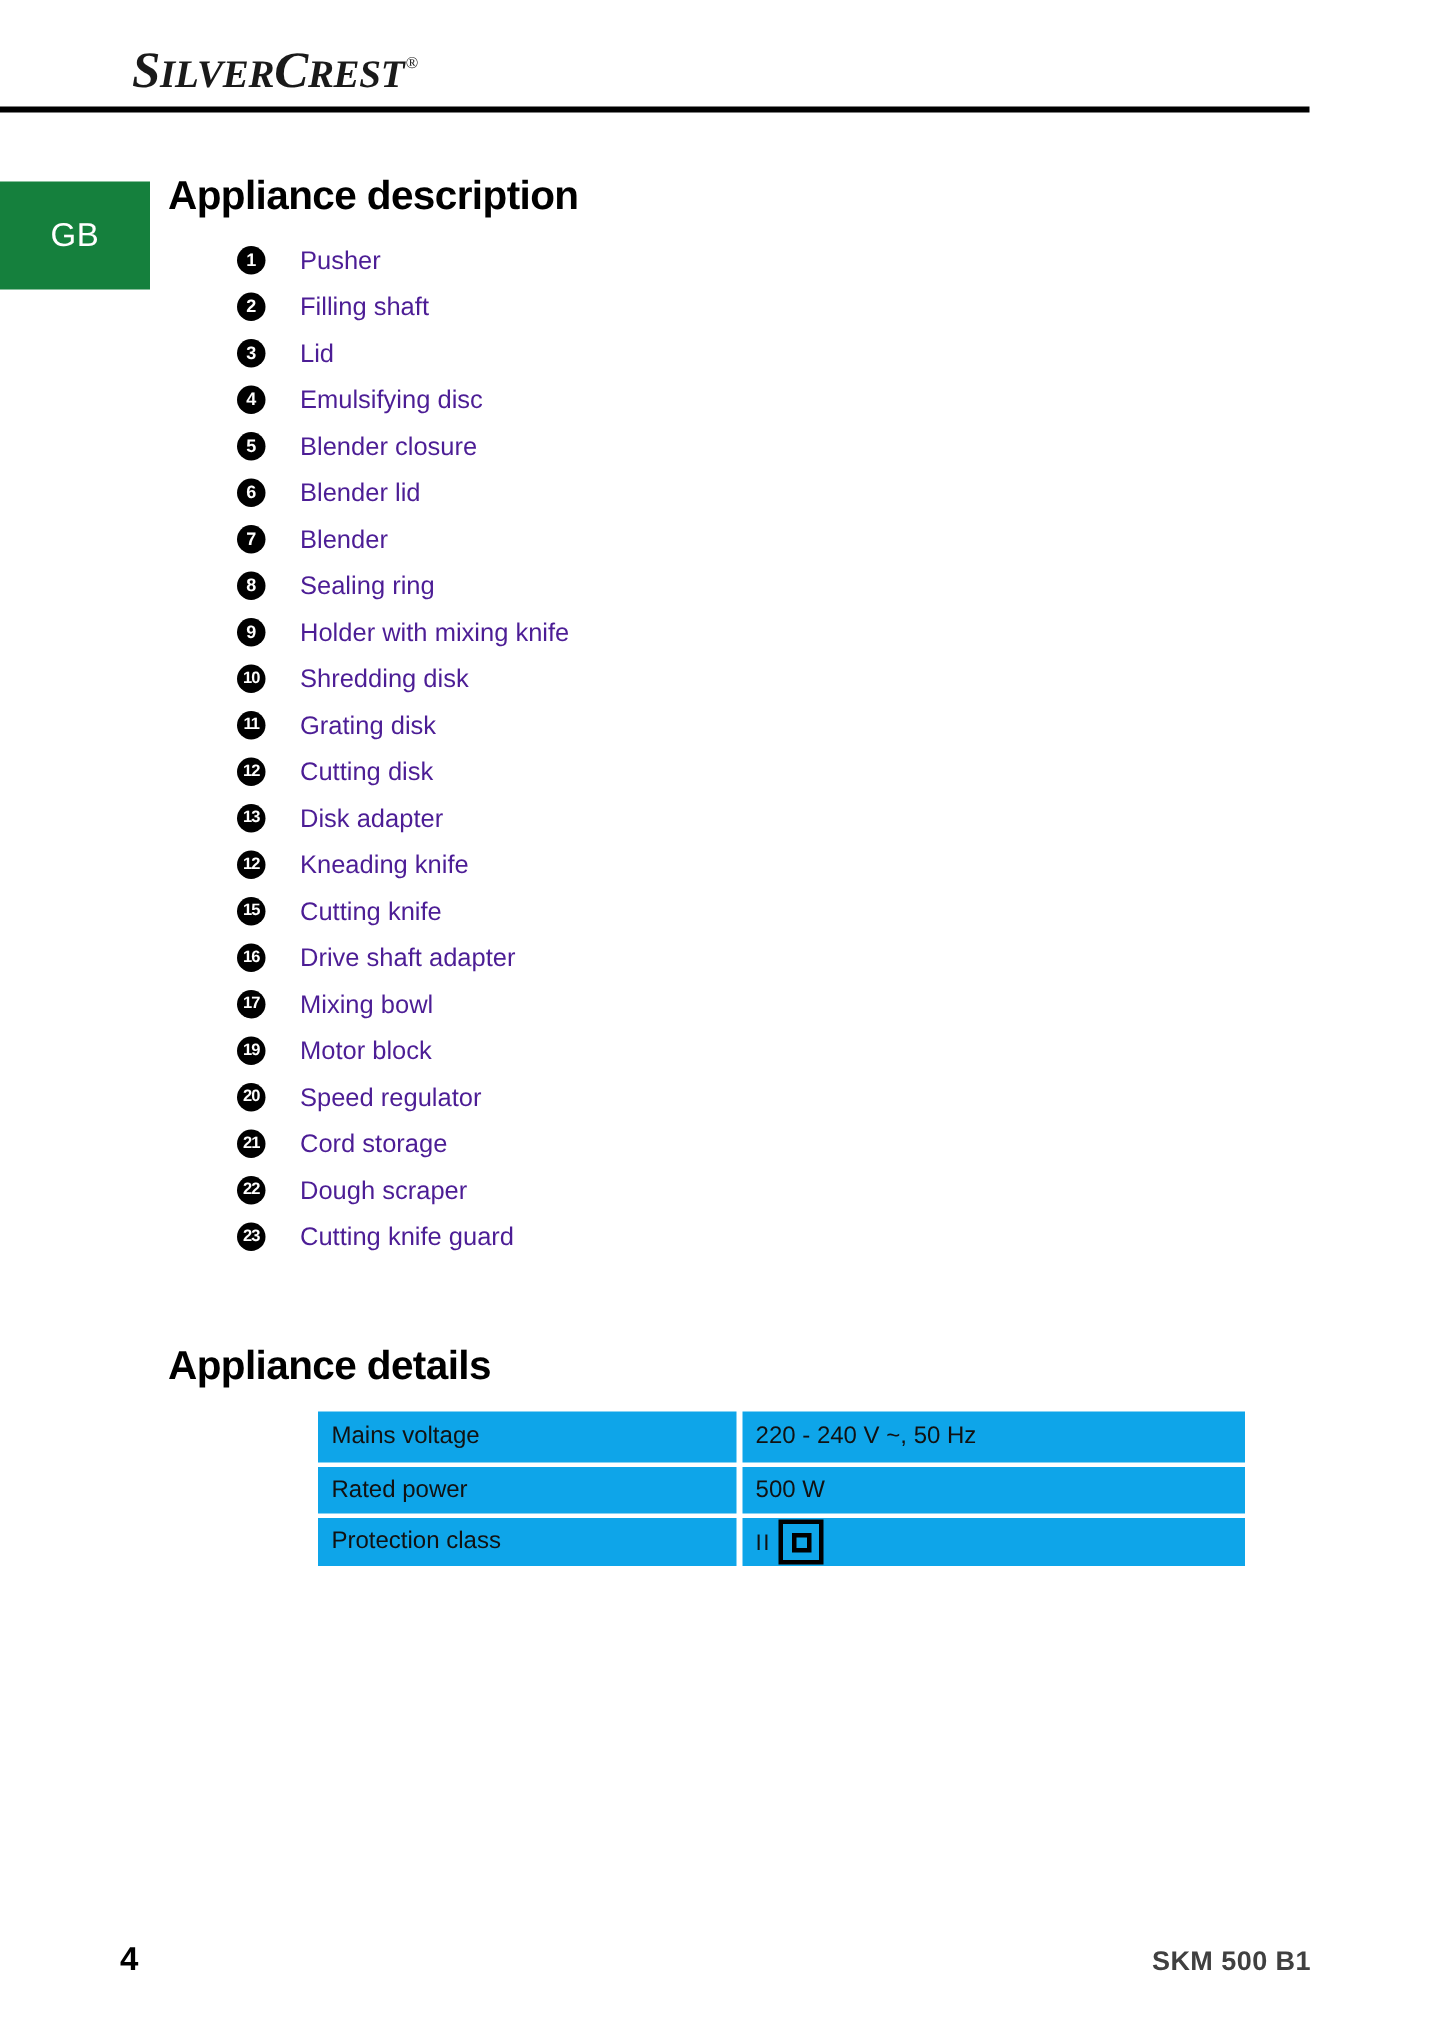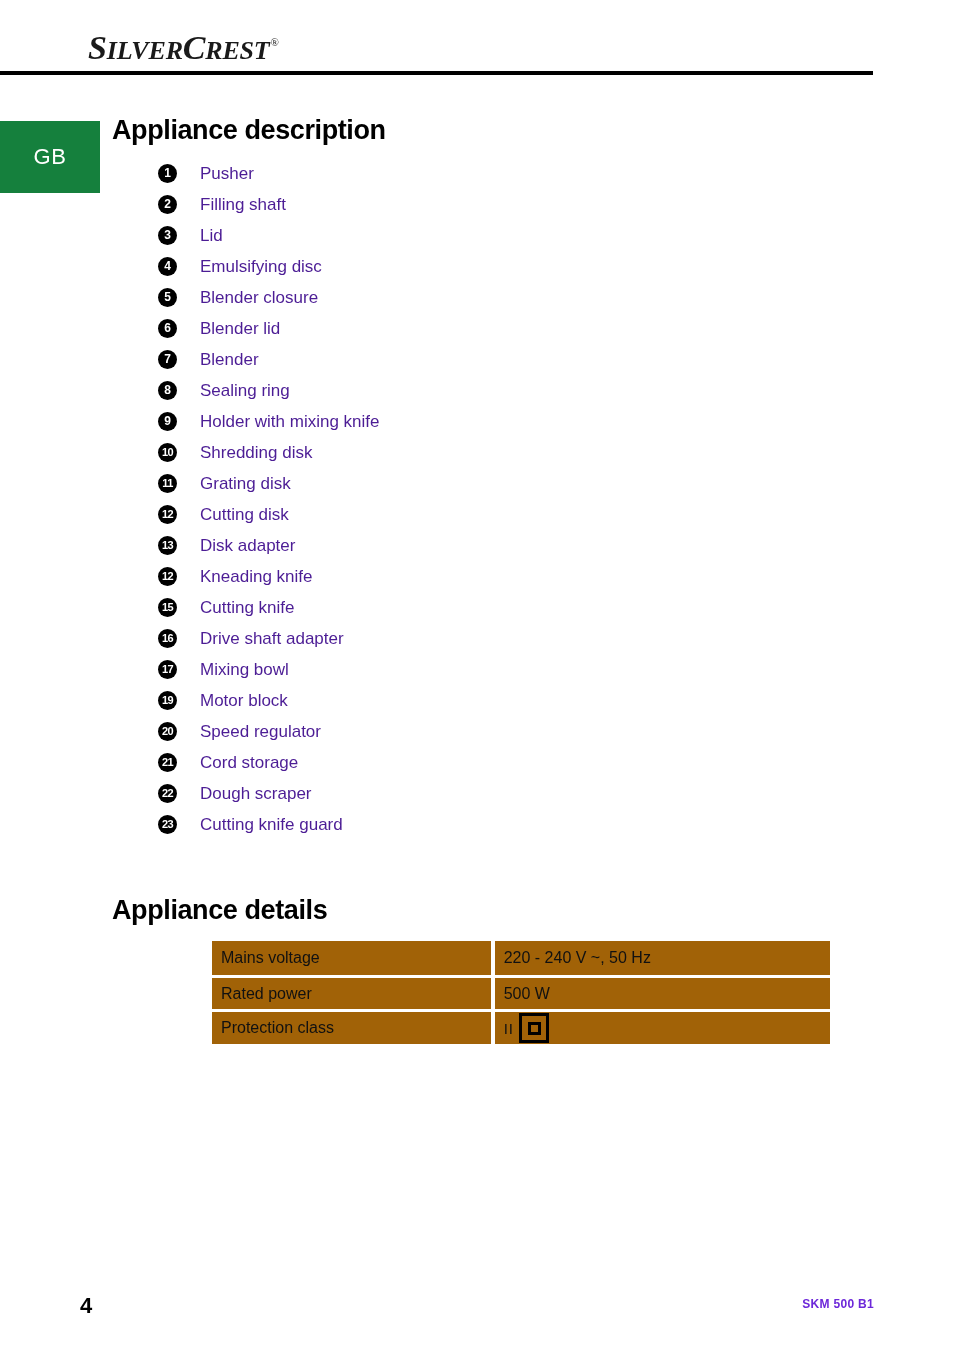--- a/index.html
+++ b/index.html
@@ -125,21 +125,21 @@
   .tech-table {
     position: absolute;
     left: 212px;
     top: 941px;
     width: 626px;
     border-collapse: separate;
     border-spacing: 4px 3px;
     margin: -3px -4px;
   }
   .tech-table td {
-    background: #a16207;
+    background: #0ea5e9;
     font-size: 16px;
     color: #111111;
     padding: 0 0 0 9px;
     vertical-align: middle;
   }
   .tech-table td.label-cell { width: 282px; }
   .tech-table td.value-cell { width: 340px; }
   .tech-row-1 td { height: 34px; }
   .tech-row-2 td { height: 31px; }
   .tech-row-3 td { height: 32px; }
@@ -175,25 +175,25 @@
     top: 1295px;
     font-size: 22px;
     font-weight: bold;
     line-height: 1;
     color: #000000;
   }
   .footer-model {
     position: absolute;
     right: 80px;
     top: 1298px;
-    font-size: 12px;
+    font-size: 18px;
     font-weight: bold;
     line-height: 1;
     letter-spacing: 0.3px;
-    color: #6d28d9;
+    color: #404040;
     white-space: nowrap;
   }
 </style>
 </head>
 <body>
 
 <div class="brand-logo">
   <span class="cap">S</span><span class="sc">ILVER</span><span class="cap">C</span><span class="sc">REST</span><span class="reg">®</span>
 </div>
 

